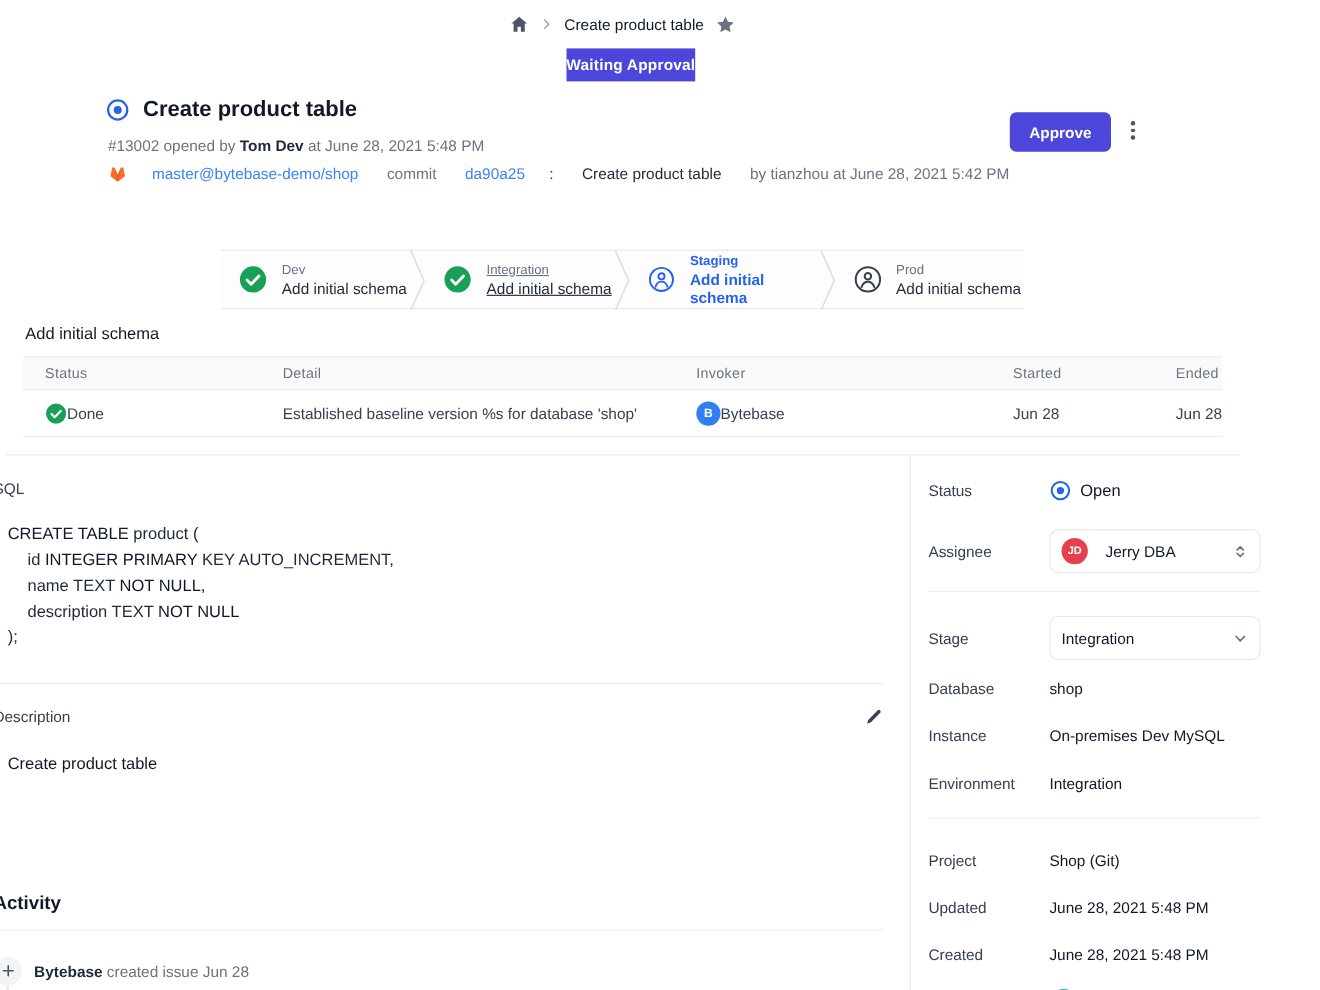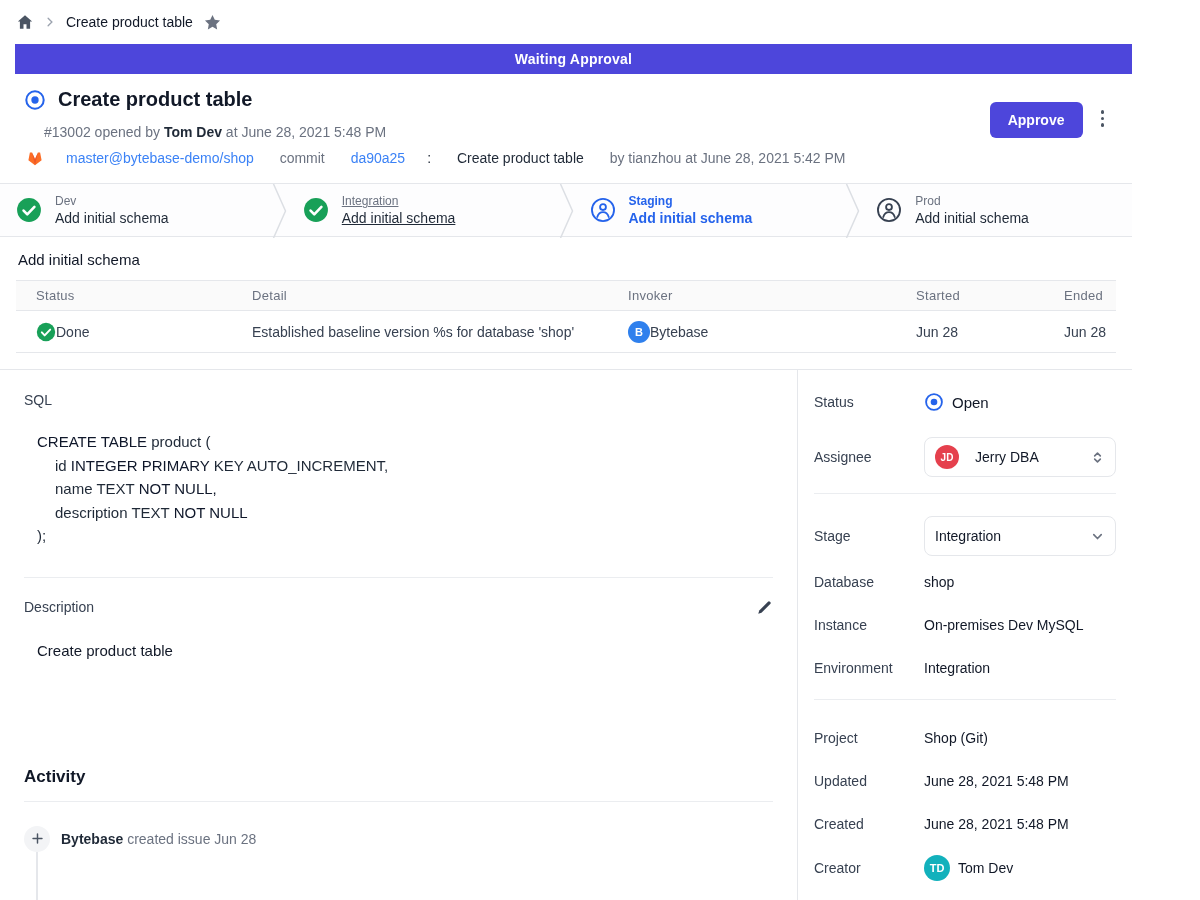--- a/index.html
+++ b/index.html
@@ -1,44 +1,44 @@
 <!DOCTYPE html>
 <html><head>
 <meta charset="utf-8">
 <style>
   * { margin:0; padding:0; box-sizing:border-box; }
   html,body { width:1200px; height:900px; overflow:hidden; background:#fff;
     font-family:"Liberation Sans","DejaVu Sans",sans-serif; color:#1f2937; }
-  .app { width:1132px; height:900px; display:flex; flex-direction:column; }
+  .app { width:1132px; height:900px; display:flex; flex-direction:column;align-items:center; }
 
   
   .breadcrumb-bar { height:44px; display:flex; align-items:center; padding:0 16px; gap:10px; }
   .bc-current { font-size:14px; font-weight:500; color:#111827; }
 
   
   .banner { height:30px; background:#4d46db; color:#fff; display:flex; align-items:center; justify-content:center;
     font-size:14px; font-weight:700; letter-spacing:.2px;margin-left:15px; }
 
   
   .header { padding:14px 24px 16px 24px; display:flex; justify-content:space-between; }
   .title-row { display:flex; align-items:center; gap:12px; }
   .title-row h1 { font-size:20px; font-weight:700; color:#111827; }
-  .meta-line { margin-top:13px; margin-left:20px; font-size:14px; color:#6b7280; }
+  .meta-line { margin-top:13px; margin-left:2px; font-size:14px; color:#6b7280; }
   .meta-line .dark { color:#1f2937; font-weight:600; }
   .commit-line { margin-top:9px; margin-left:2px; font-size:14px; color:#6b7280; display:flex; align-items:center; gap:22px; white-space:pre-wrap; }
   .link { color:#3b82f6; text-decoration:none; cursor:pointer; }
   .commit-line .dark { color:#1f2937; }
   .header-right { display:flex; align-items:flex-start; gap:14px; padding-top:14px; }
   .btn-approve { background:#4d46db; color:#fff; border:none; border-radius:6px; height:36px; padding:0 18px;
     font-size:14px; font-weight:600; font-family:inherit; cursor:pointer; }
   .kebab { display:flex; flex-direction:column; gap:3px; padding:8px 4px; cursor:pointer; }
   .kebab i { width:3.5px; height:3.5px; border-radius:50%; background:#4b5563; }
 
   
-  .pipeline { border-top:1px solid #e5e7eb; border-bottom:1px solid #e5e7eb; height:54px; display:flex; align-items:stretch; background:#fdfdfe; }
+  .pipeline { border-top:1px solid #e5e7eb; border-bottom:1px solid #e5e7eb; height:54px; display:flex; align-items:stretch; background:#fdfdfe;margin-top:44px; }
   .stage { flex:1; display:flex; align-items:center; gap:13px; padding-left:16px; cursor:pointer; }
   .stage-texts { display:flex; flex-direction:column; gap:2px; }
   .stage-env { font-size:12px; color:#6b7280; }
   .stage-task { font-size:14px; color:#1f2937; }
   .stage.underlined .stage-env, .stage.underlined .stage-task { text-decoration:underline; }
   .stage.current .stage-env, .stage.current .stage-task { color:#2563eb; font-weight:700; }
   .chev-sep { flex:0 0 auto; }
 
   
   .task-section { padding:14px 16px 16px 16px; border-bottom:1px solid #e5e7eb; }

